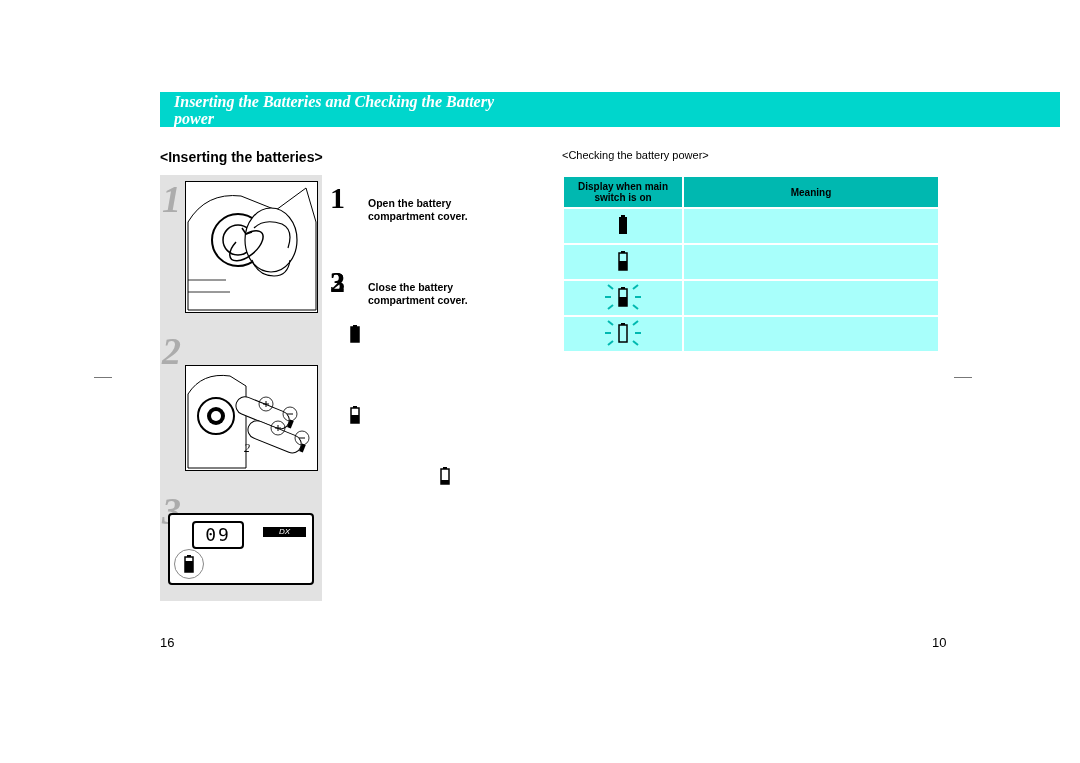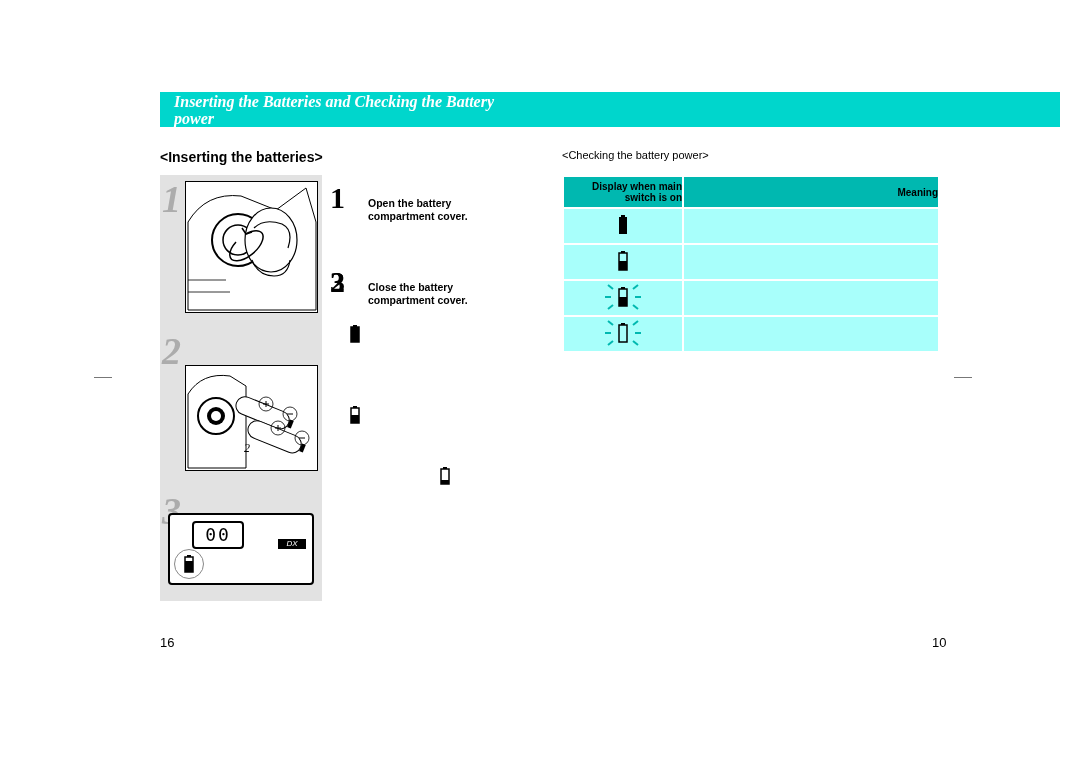--- a/index.html
+++ b/index.html
@@ -97,22 +97,22 @@
     border-radius: 4px;
     text-align: center;
     font-family: monospace;
     font-size: 18px;
     line-height: 24px;
     letter-spacing: 2px;
   }
   .dx {
     position: absolute;
     right: 6px;
-    top: 24px;
-    width: 28px;
+    top: 12px;
+    width: 43px;
     height: 10px;
     background: #000;
     color: #fff;
     font-size: 8px;
     font-style: italic;
     text-align: center;
     line-height: 10px;
     margin-left: 16px;
   }
   .bat-circle {
@@ -168,21 +168,20 @@
     height: 34px;
     font-size: 10px;
     font-weight: bold;
     text-align: center;
     vertical-align: middle;
   }
   table.battable th {
     background: #00b8b0;
     color: #000;
     height: 30px;
-    text-align: right;
   }
   table.battable td { background: #a8fffb; }
   table.battable td.iconcell { width: 120px; }
   table.battable td.meancell { width: 258px; font-weight: normal; }
 
   .page-num-left {
     position: absolute;
     left: 160px;
     top: 635px;
     font-size: 13px;
@@ -257,21 +256,21 @@
         <circle cx="104" cy="48" r="7" fill="none" stroke="#000" stroke-width="0.8"></circle>
         <path d="M101,48 h6" stroke="#000"></path>
         <circle cx="92" cy="62" r="7" fill="none" stroke="#000" stroke-width="0.8"></circle>
         <path d="M89,62 h6 M92,59 v6" stroke="#000"></path>
         <circle cx="116" cy="72" r="7" fill="none" stroke="#000" stroke-width="0.8"></circle>
         <path d="M113,72 h6" stroke="#000"></path>
       </svg>
     </div>
 
     <div class="lcd-panel">
-      <div class="lcd-inner">00</div>
+      <div class="lcd-inner">09</div>
       <div class="dx">DX</div>
       <div class="bat-circle">
         <svg width="10" height="18" viewBox="0 0 10 18">
             <rect x="3" y="0" width="4" height="2" fill="#000"></rect>
             <rect x="1" y="2" width="8" height="15" fill="none" stroke="#000" stroke-width="1.5"></rect>
             <rect x="1" y="6" width="8" height="11" fill="#000"></rect>
           </svg>
       </div>
     </div>
   </div>

